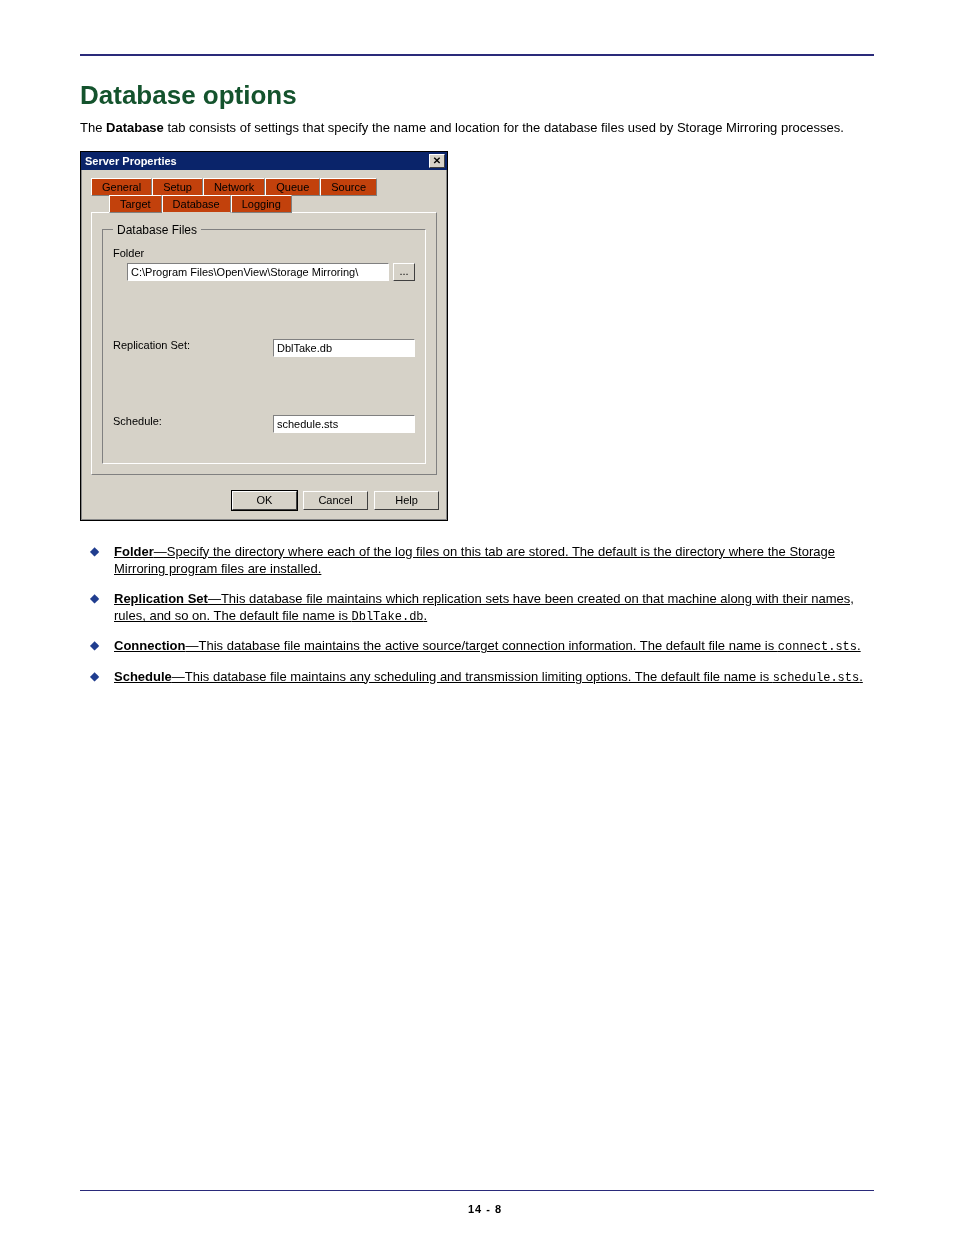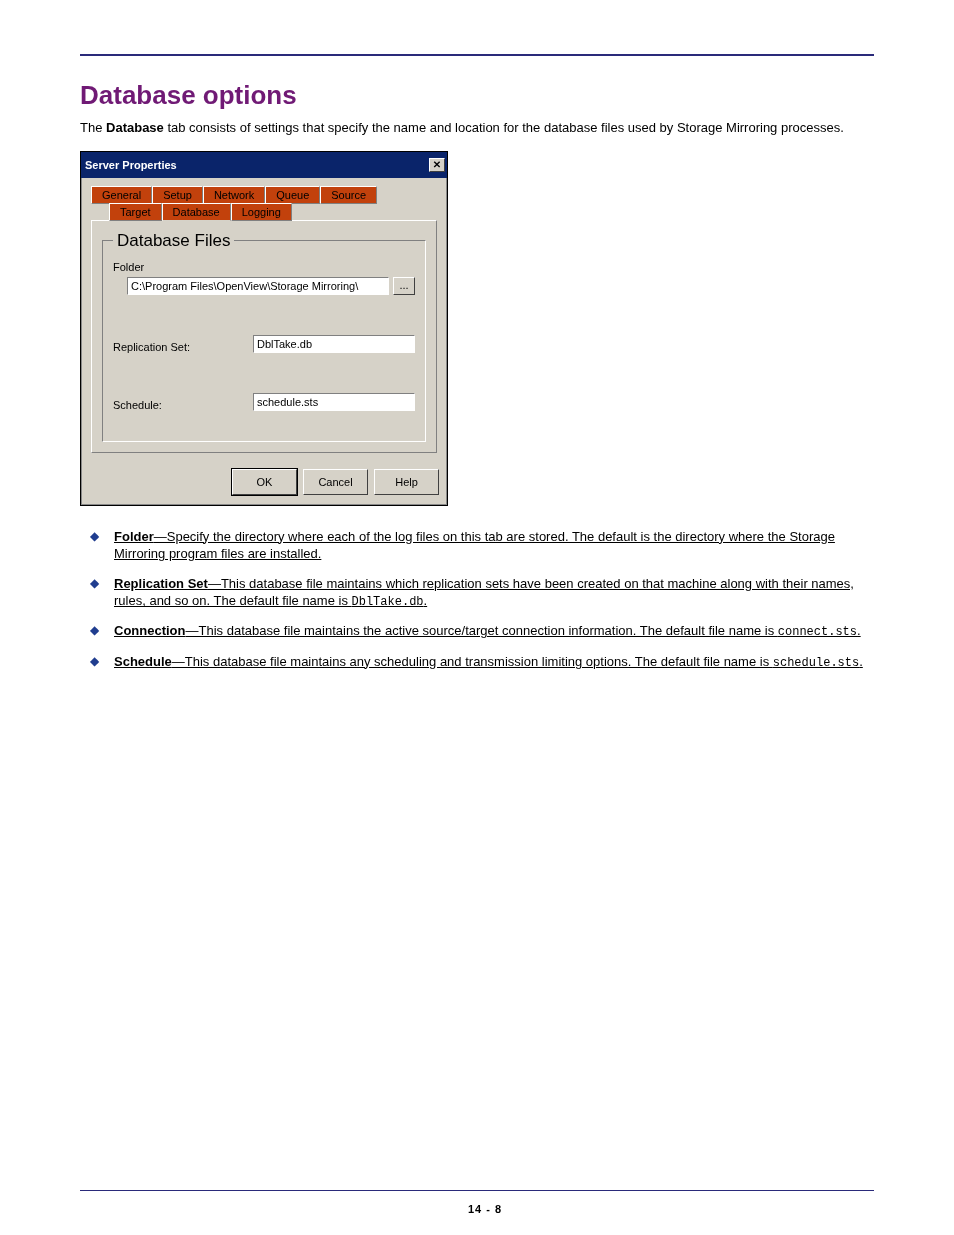--- a/index.html
+++ b/index.html
@@ -9,30 +9,30 @@
     width: 954px;
     height: 1235px;
     position: relative;
     font-size: 13px;
     color: #000;
   }
   .page-rule-top { position:absolute; left:80px; right:80px; top:54px; height:2px; background:#2a2a7a; }
   .page-rule-bottom { position:absolute; left:80px; right:80px; bottom:44px; height:1.5px; background:#2a2a7a; }
   .page-number { position:absolute; left:16px; right:0; bottom:20px; text-align:center; font-size:11px; font-weight:bold; letter-spacing:1px; }
   .content { position:absolute; left:80px; right:80px; top:80px; }
-  h1 { color:#701a75; font-weight:bold; font-size:26px; margin-bottom:8px; font-family: Verdana, Arial, sans-serif; }
+  h1 { color:#14532d; font-weight:bold; font-size:26px; margin-bottom:8px; font-family: Verdana, Arial, sans-serif; }
   .intro { line-height:1.35; margin-bottom:14px; }
 
   
   .dialog {
     width:368px; border:1px solid #000; background:#d6d2c8;
     font-family: Tahoma, Arial, sans-serif; font-size:11px;
     box-shadow: 0 0 0 1px #888 inset;
   }
-  .titlebar { background:#0a246a; color:#fff; height:26px; display:flex; align-items:center; justify-content:space-between; padding:0 2px 0 4px; font-weight:bold; }
+  .titlebar { background:#0a246a; color:#fff; height:18px; display:flex; align-items:center; justify-content:space-between; padding:0 2px 0 4px; font-weight:bold; }
   .titlebar .closebtn {
     width:16px; height:14px; background:#d6d2c8; border:1px solid #fff; border-right-color:#404040; border-bottom-color:#404040;
     display:flex; align-items:center; justify-content:center; font-size:10px; color:#000; line-height:1;
   }
   .dlg-body { padding:8px 10px 6px 10px; }
 
   .tabs { display:flex; flex-wrap:wrap; }
   .tab {
     padding:2px 10px; background:#c2410c; border:1px solid #808080;
     border-top-color:#fff; border-left-color:#fff; border-bottom:1px solid #808080;
@@ -49,39 +49,39 @@
   .panel {
     border:1px solid #fff; border-top-color:#fff; border-left-color:#fff;
     border-right-color:#808080; border-bottom-color:#808080;
     padding:10px; background:#d6d2c8; margin-top:-1px;
   }
   fieldset.group {
     border:1px solid #808080; border-top-color:#808080; border-left-color:#808080;
     border-right-color:#fff; border-bottom-color:#fff;
     padding:10px 10px 30px 10px;
   }
-  fieldset.group legend { padding:0 4px; font-size:17px; }
+  fieldset.group legend { padding:0 4px; font-size:12px; }
   .fld-label { font-size:11px; margin-bottom:4px; display:block; }
   .textfield {
     width:100%; height:18px; border:1px solid #808080;
     border-top-color:#808080; border-left-color:#808080; border-right-color:#fff; border-bottom-color:#fff;
     background:#fff; font-size:11px; padding:1px 3px; font-family: Tahoma, Arial, sans-serif;
   }
   .folder-row { display:flex; gap:4px; align-items:stretch;padding-left:14px; }
   .folder-row .textfield { flex:1; }
   .browse-btn {
     width:22px; border:1px solid #fff; border-right-color:#404040; border-bottom-color:#404040;
     background:#d6d2c8; font-size:11px; line-height:1; text-align:center;
   }
-  .row { display:flex; align-items:flex-end; margin-top:40px; }
+  .row { display:flex; align-items:flex-start; margin-top:58px;gap:20px; }
   .row .lbl { width:140px; font-size:11px; }
   .row .textfield { flex:1; }
   .dlg-buttons { display:flex; justify-content:flex-end; gap:6px; padding:10px 8px 10px 8px; }
   .winbtn {
-    width:65px; height:26px; border:1px solid #fff; border-right-color:#404040; border-bottom-color:#404040;
+    width:65px; height:19px; border:1px solid #fff; border-right-color:#404040; border-bottom-color:#404040;
     background:#d6d2c8; font-size:11px; font-family: Tahoma, Arial, sans-serif;
   }
   .winbtn.default { outline:1px solid #000; }
 
   ul.bullets { list-style:none; margin-top:22px; }
   ul.bullets > li { position:relative; padding-left:34px; margin-bottom:12px; line-height:1.35;text-decoration:underline; }
   ul.bullets > li::before {
     content:"◆"; color:#203d8f; position:absolute; left:10px; top:0; font-size:12px;
   }
   .code { font-family: "Courier New", monospace; font-size:12px; color:#000; }

